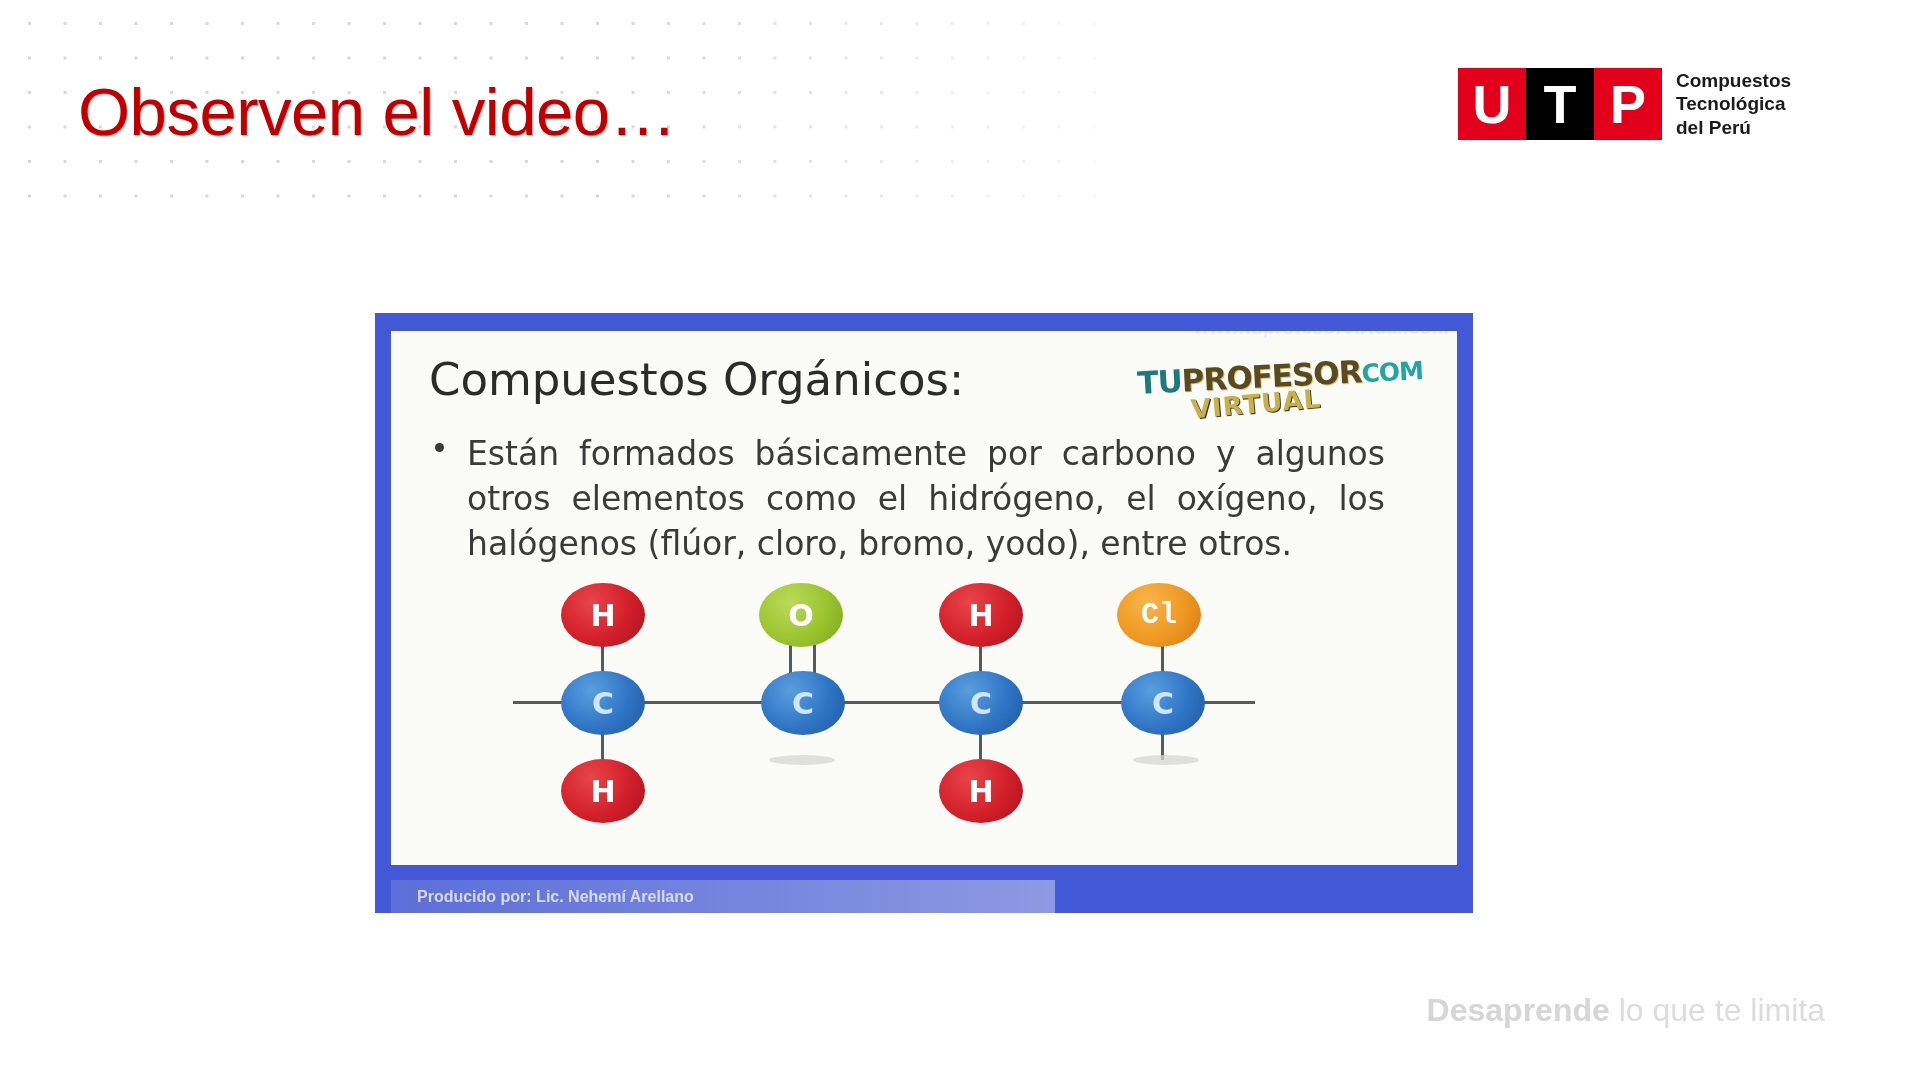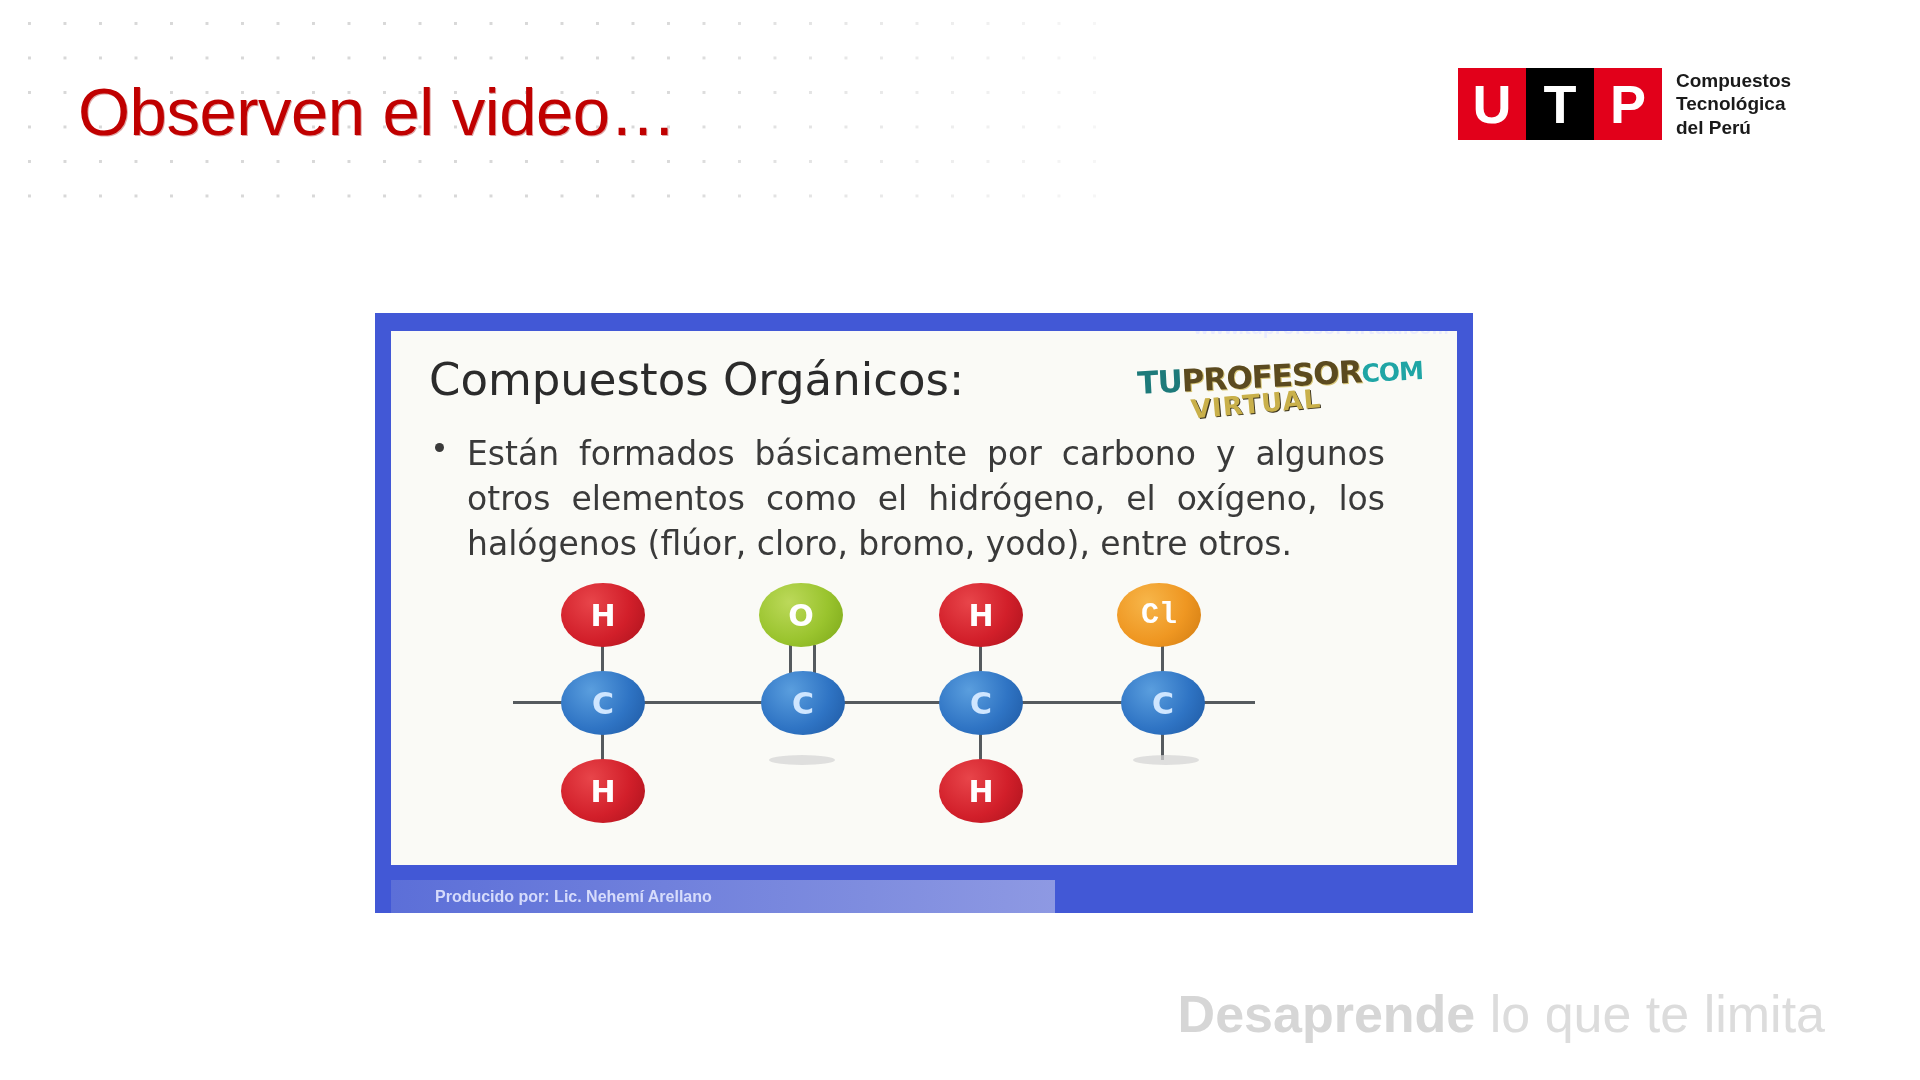--- a/index.html
+++ b/index.html
@@ -250,34 +250,34 @@
     position: absolute;
     left: 16px;
     bottom: 0;
     width: 664px;
     height: 33px;
     background: linear-gradient(to right, #5c6fd8, #7f8ddf 72%, #8e99e3);
     display: flex;
     align-items: center;
   }
   #video-footer .caption {
-    margin-left: 44px;
+    margin-left: 26px;
     font-size: 16px;
     font-weight: bold;
     color: #e2e6ff;
     white-space: nowrap;
     opacity: .9;
   }
 
   
   #tagline {
     position: absolute;
     right: 95px;
-    bottom: 40px;
-    font-size: 52px;
+    bottom: 54px;
+    font-size: 32px;
     color: #DCDCDC;
     white-space: nowrap;
     line-height: 1;
   }
   #tagline .bold { font-weight: bold; color: #D6D6D6; }
 </style>
 </head>
 <body>
 
 <div id="slide">

